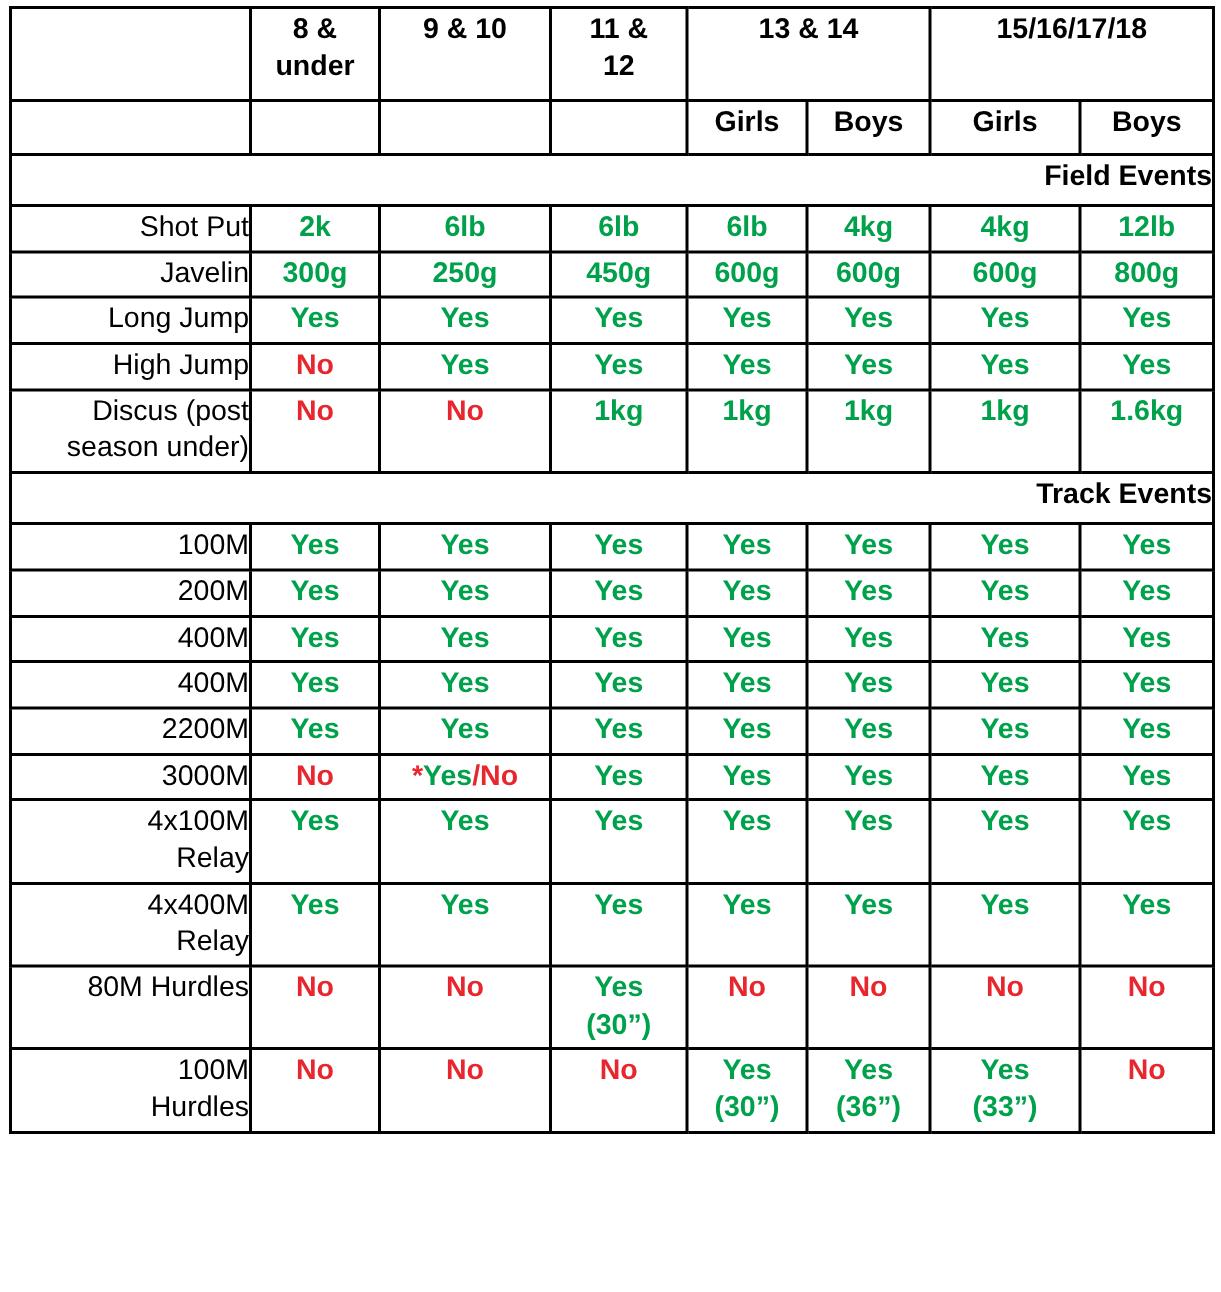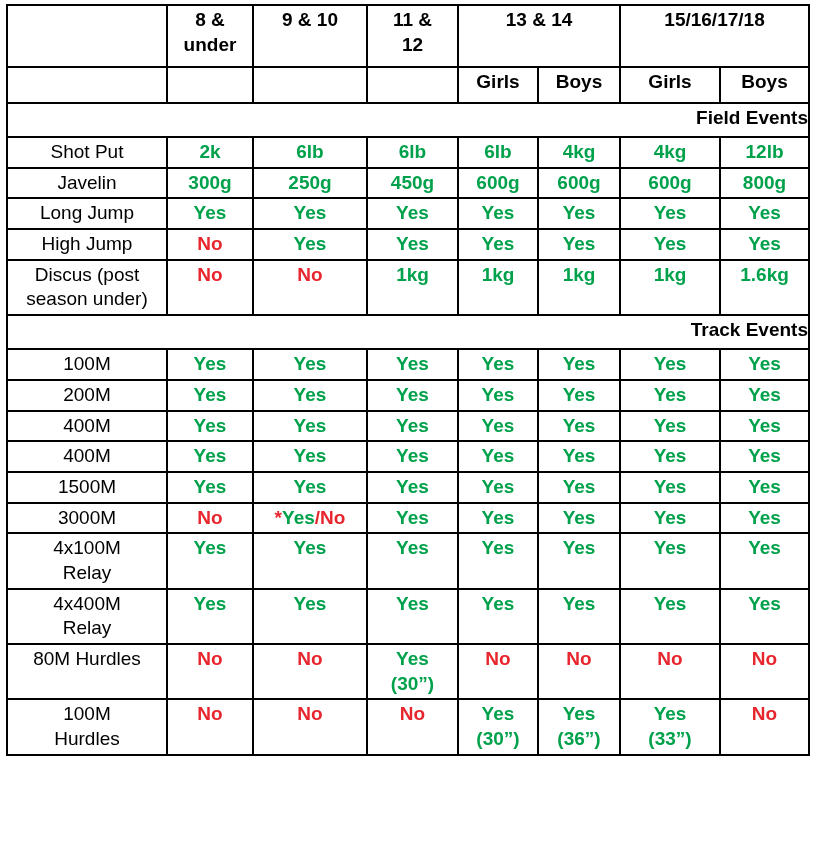--- a/index.html
+++ b/index.html
@@ -63,21 +63,21 @@
   .section-banner {
     font-weight: bold;
     text-align: right;
     font-size: 21px;
     height: 28px;
     vertical-align: middle;
   }
 
   
   .rowlabel {
-    text-align: center;
+    text-align: right;
     padding-left: 7px;
     font-weight: normal;
     font-size: 19px;
   }
   .rowlabel.red { color: #E8262E; }
 
   
   .val {
     text-align: center;
     font-weight: bold;
@@ -211,21 +211,21 @@
         <td class="rowlabel">400M</td>
         <td class="val"><span class="yes">Yes</span></td>
         <td class="val"><span class="yes">Yes</span></td>
         <td class="val"><span class="yes">Yes</span></td>
         <td class="val"><span class="yes">Yes</span></td>
         <td class="val"><span class="yes">Yes</span></td>
         <td class="val"><span class="yes">Yes</span></td>
         <td class="val"><span class="yes">Yes</span></td>
       </tr>
       <tr>
-        <td class="rowlabel">1500M</td>
+        <td class="rowlabel">2200M</td>
         <td class="val"><span class="yes">Yes</span></td>
         <td class="val"><span class="yes">Yes</span></td>
         <td class="val"><span class="yes">Yes</span></td>
         <td class="val"><span class="yes">Yes</span></td>
         <td class="val"><span class="yes">Yes</span></td>
         <td class="val"><span class="yes">Yes</span></td>
         <td class="val"><span class="yes">Yes</span></td>
       </tr>
       <tr>
         <td class="rowlabel">3000M</td>

